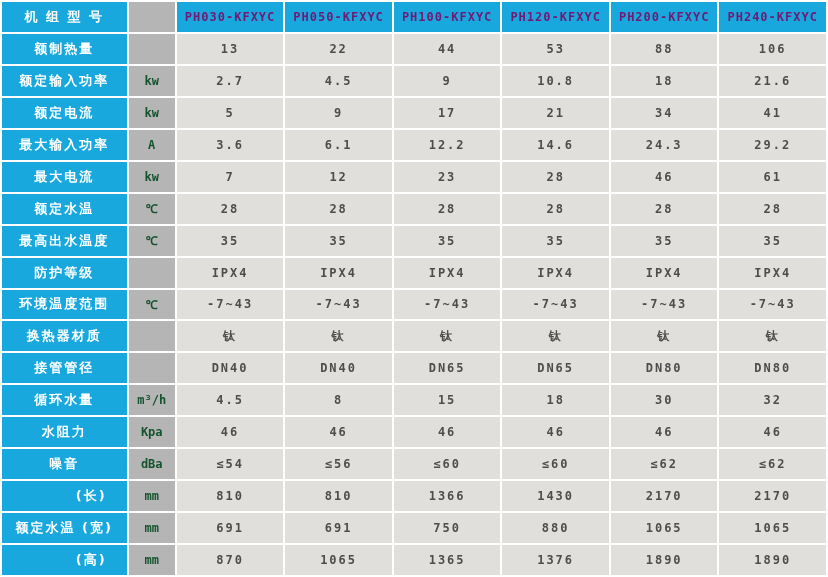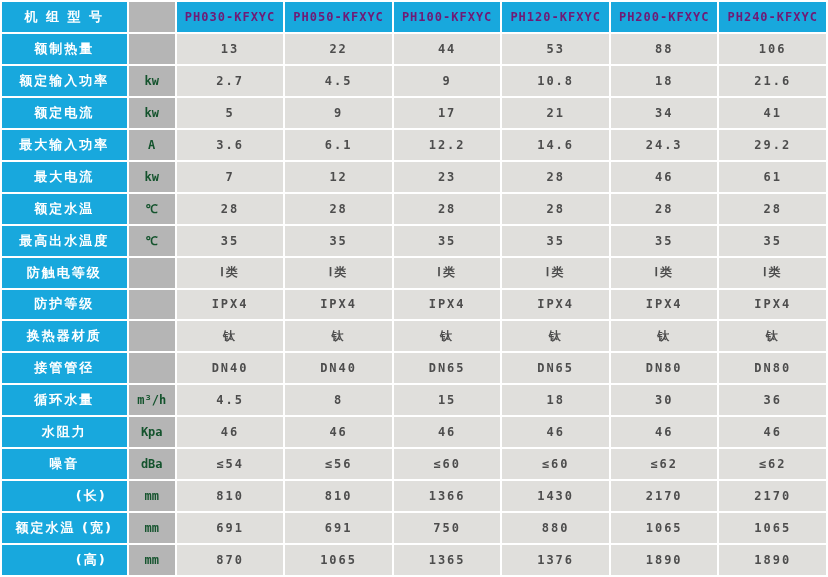--- a/index.html
+++ b/index.html
@@ -163,38 +163,38 @@
         <td class="label-cell">最高出水温度</td>
         <td class="unit-cell">℃</td>
         <td class="value-cell">35</td>
         <td class="value-cell">35</td>
         <td class="value-cell">35</td>
         <td class="value-cell">35</td>
         <td class="value-cell">35</td>
         <td class="value-cell">35</td>
       </tr>
       <tr>
-        <td class="label-cell">防触电等级</td>
-        <td class="unit-cell"></td>
-        <td class="value-cell">Ⅰ类</td>
-        <td class="value-cell">Ⅰ类</td>
-        <td class="value-cell">Ⅰ类</td>
-        <td class="value-cell">Ⅰ类</td>
-        <td class="value-cell">Ⅰ类</td>
-        <td class="value-cell">Ⅰ类</td>
-      </tr>
-      <tr>
         <td class="label-cell">防护等级</td>
         <td class="unit-cell"></td>
         <td class="value-cell">IPX4</td>
         <td class="value-cell">IPX4</td>
         <td class="value-cell">IPX4</td>
         <td class="value-cell">IPX4</td>
         <td class="value-cell">IPX4</td>
         <td class="value-cell">IPX4</td>
+      </tr>
+      <tr>
+        <td class="label-cell">环境温度范围</td>
+        <td class="unit-cell">℃</td>
+        <td class="value-cell">-7~43</td>
+        <td class="value-cell">-7~43</td>
+        <td class="value-cell">-7~43</td>
+        <td class="value-cell">-7~43</td>
+        <td class="value-cell">-7~43</td>
+        <td class="value-cell">-7~43</td>
       </tr>
       <tr>
         <td class="label-cell">换热器材质</td>
         <td class="unit-cell"></td>
         <td class="value-cell">钛</td>
         <td class="value-cell">钛</td>
         <td class="value-cell">钛</td>
         <td class="value-cell">钛</td>
         <td class="value-cell">钛</td>
         <td class="value-cell">钛</td>
@@ -210,21 +210,21 @@
         <td class="value-cell">DN80</td>
       </tr>
       <tr>
         <td class="label-cell">循环水量</td>
         <td class="unit-cell">m³/h</td>
         <td class="value-cell">4.5</td>
         <td class="value-cell">8</td>
         <td class="value-cell">15</td>
         <td class="value-cell">18</td>
         <td class="value-cell">30</td>
-        <td class="value-cell">36</td>
+        <td class="value-cell">32</td>
       </tr>
       <tr>
         <td class="label-cell">水阻力</td>
         <td class="unit-cell">Kpa</td>
         <td class="value-cell">46</td>
         <td class="value-cell">46</td>
         <td class="value-cell">46</td>
         <td class="value-cell">46</td>
         <td class="value-cell">46</td>
         <td class="value-cell">46</td>

